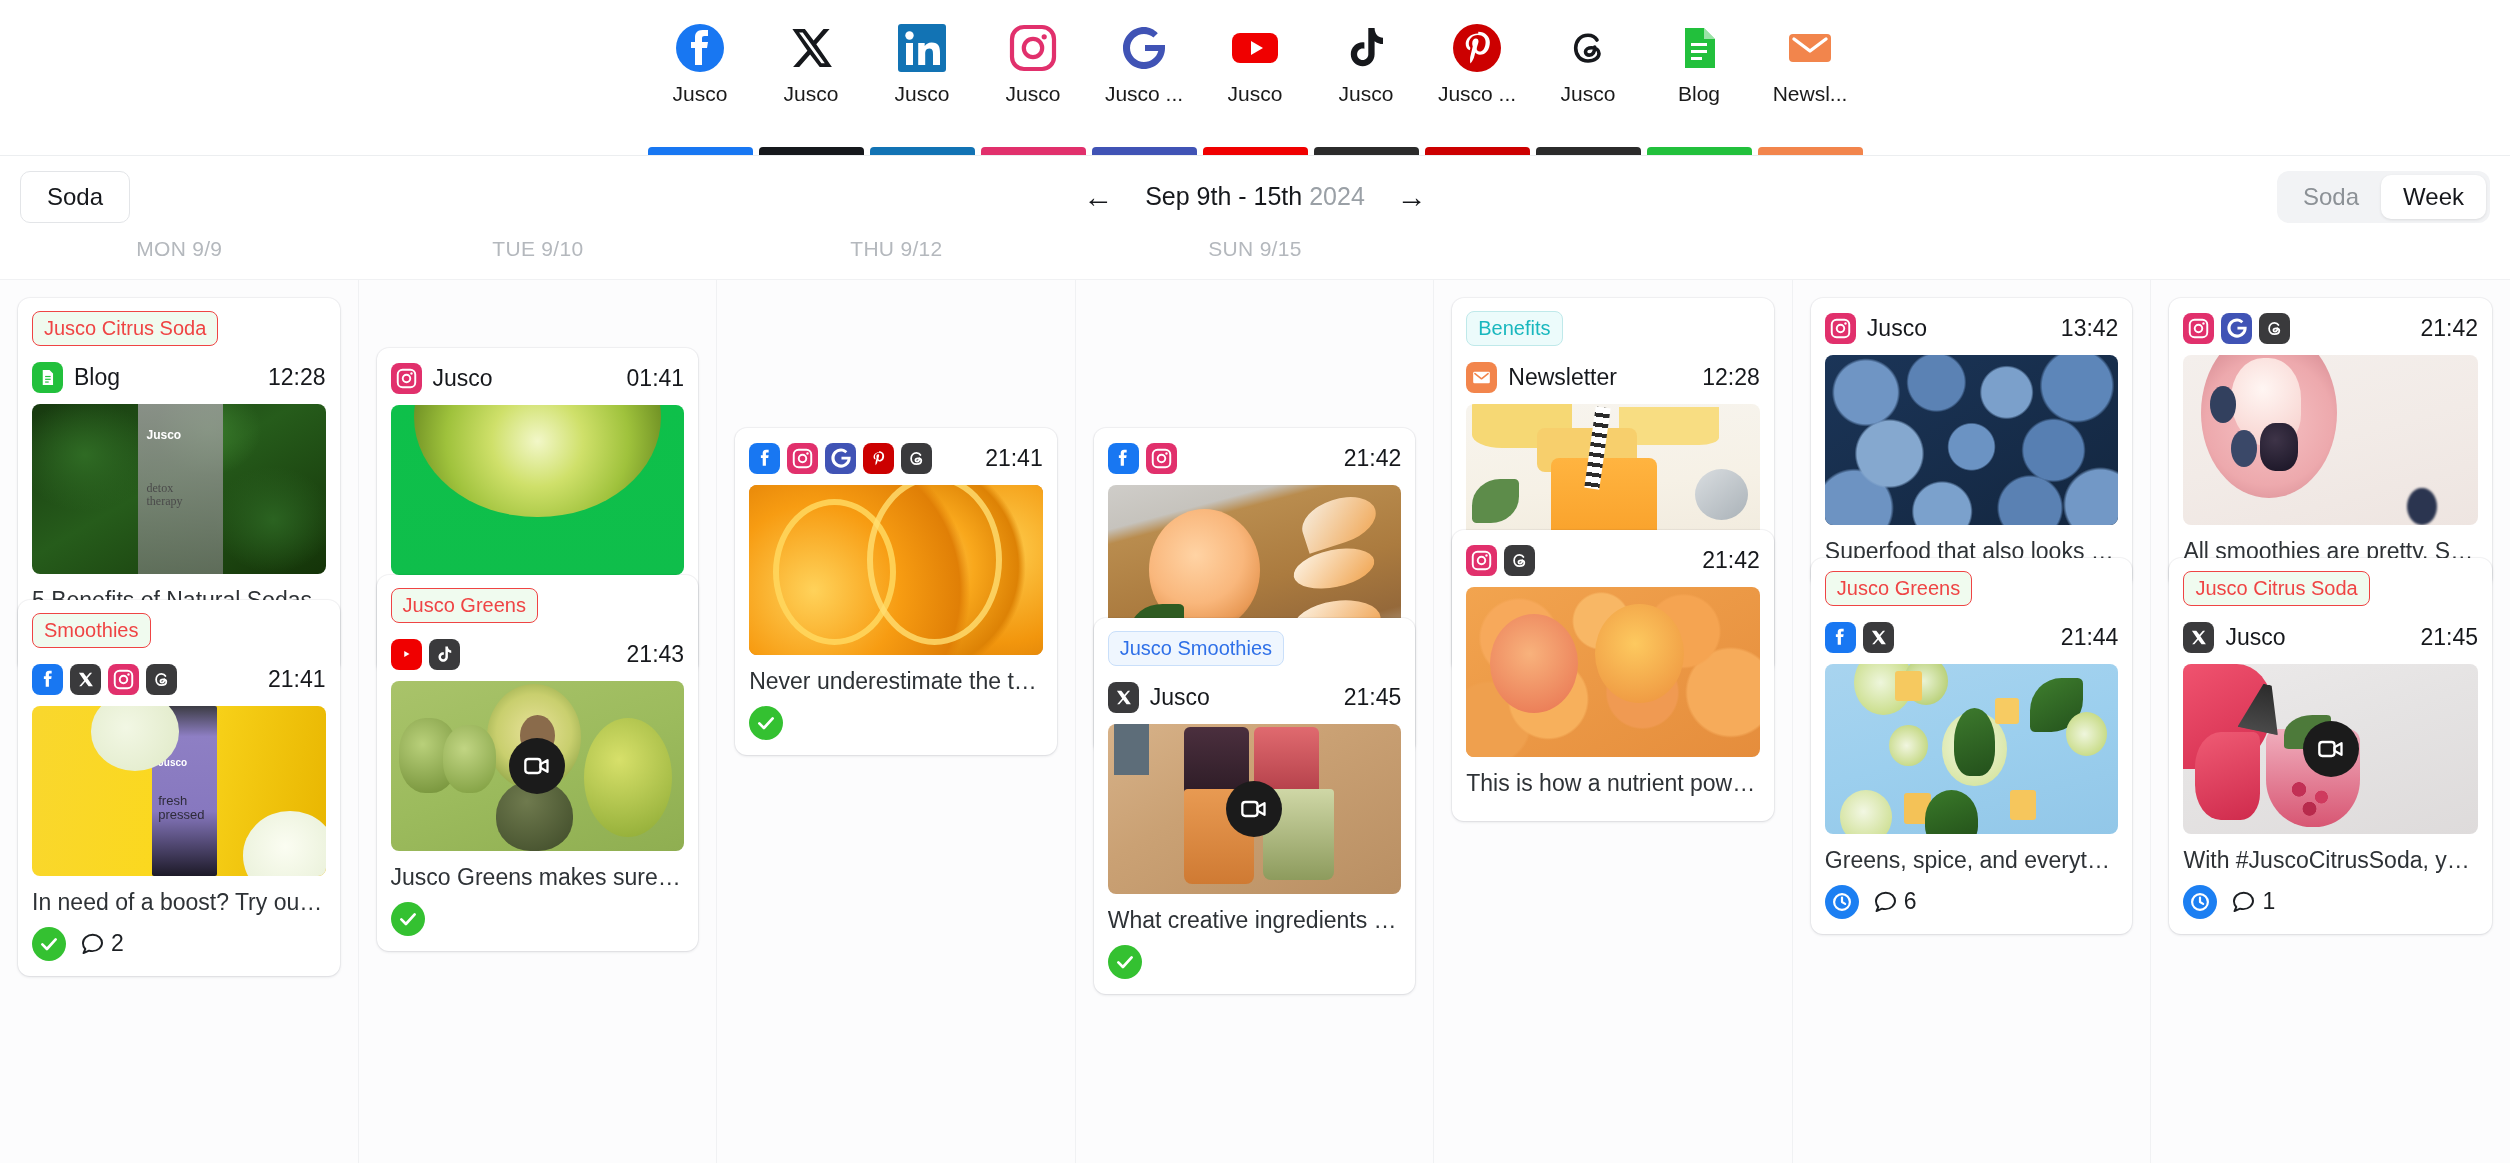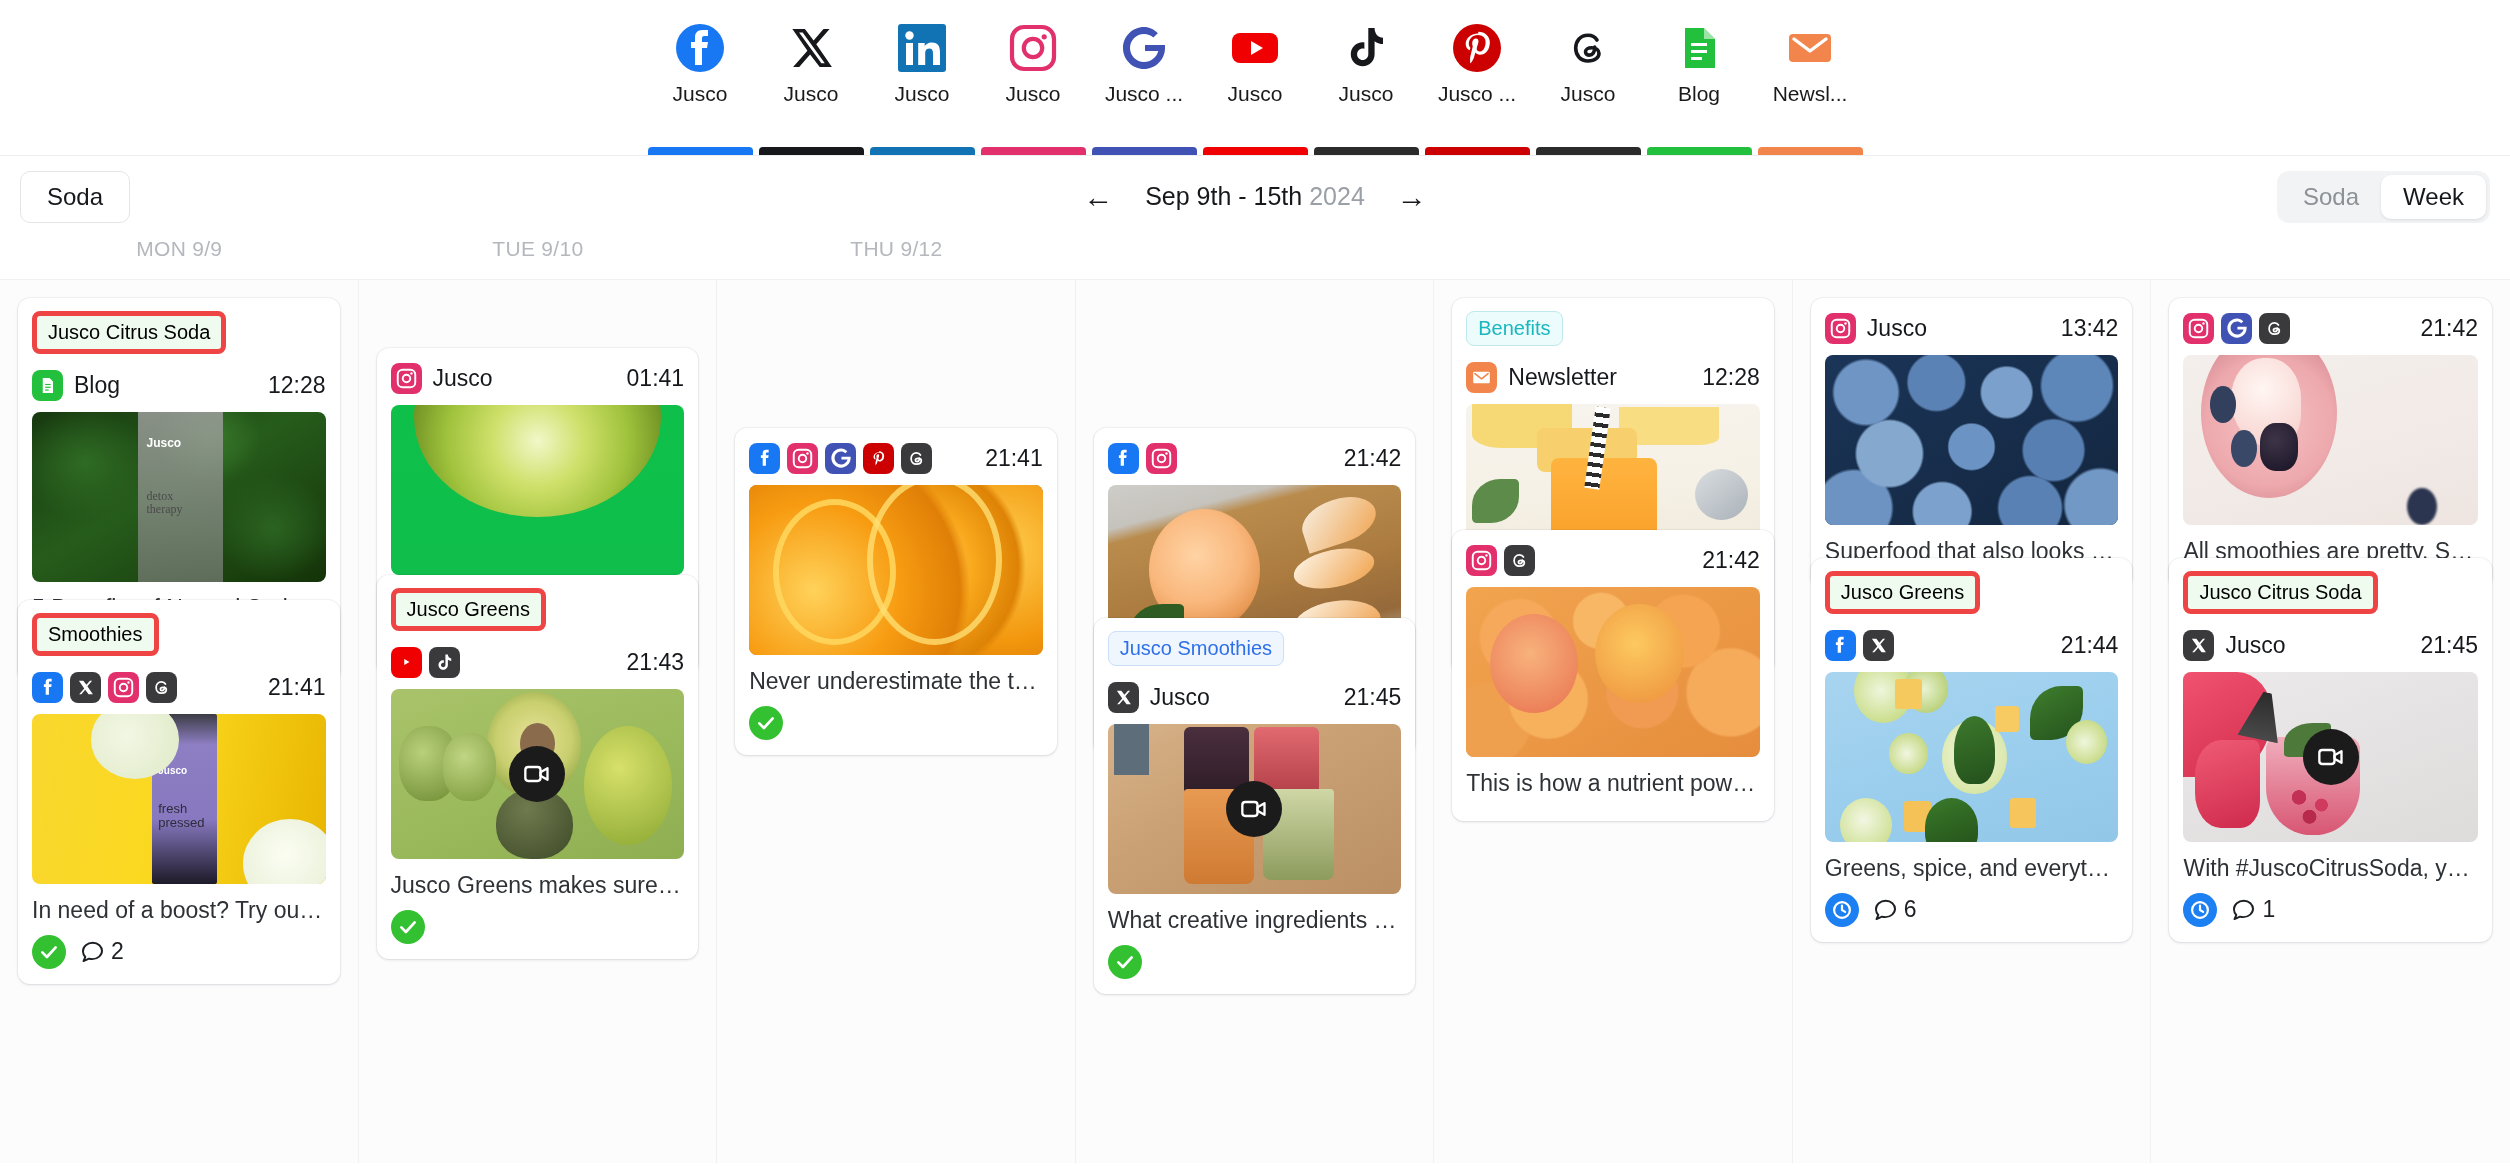--- a/index.html
+++ b/index.html
@@ -165,21 +165,21 @@
     font-size: 20px;
     padding: 5px 11px;
     margin-bottom: 10px;
     line-height: 1.15;
     font-weight: 400;
     white-space: nowrap;
     max-width: 100%;
     overflow: hidden;
     text-overflow: ellipsis;
   }
-  .tag-green { background: #f0fbef; border: 5px solid #ef4444; color: #000000; }
+  .tag-green { background: #f0fbef; border: 1px solid #ef4444; color: #ef4444; }
   .tag-blue  { background: #eff6fe; border: 1px solid #c9dffa; color: #2f70e8; }
   .tag-teal  { background: #ecfbfb; border: 1px solid #bfe9ea; color: #19b7be; }
 
   .card-head {
     display: flex;
     align-items: center;
     gap: 7px;
     margin-bottom: 10px;
     min-height: 34px;
   }
@@ -382,20 +382,21 @@
   <div class="view-toggle">
     <button>Soda</button>
     <button class="active">Week</button>
   </div>
 </div>
 
 <div class="day-headers" id="dayHeaders">
     <div class="day-head">MON 9/9</div>
     <div class="day-head">TUE 9/10</div>
     <div class="day-head">THU 9/12</div>
+    <div class="day-head">SUN 9/15</div>
   </div>
 
 <div class="calendar" id="calendar">
     <div class="day-col">
       <div class="card" style="top: 18px;"><div class="card-tag tag-green">Jusco Citrus Soda</div><div class="card-head">
           <span class="chan-badge" style="background:#22C03C">
             <svg width="19" height="19" viewBox="0 0 48 48">
               <path fill="#fff" d="M12 5h17l9 9v29H12z"></path>
               <rect x="18" y="20" width="14" height="3" fill="#22C03C"></rect>
               <rect x="18" y="27" width="14" height="3" fill="#22C03C"></rect>

